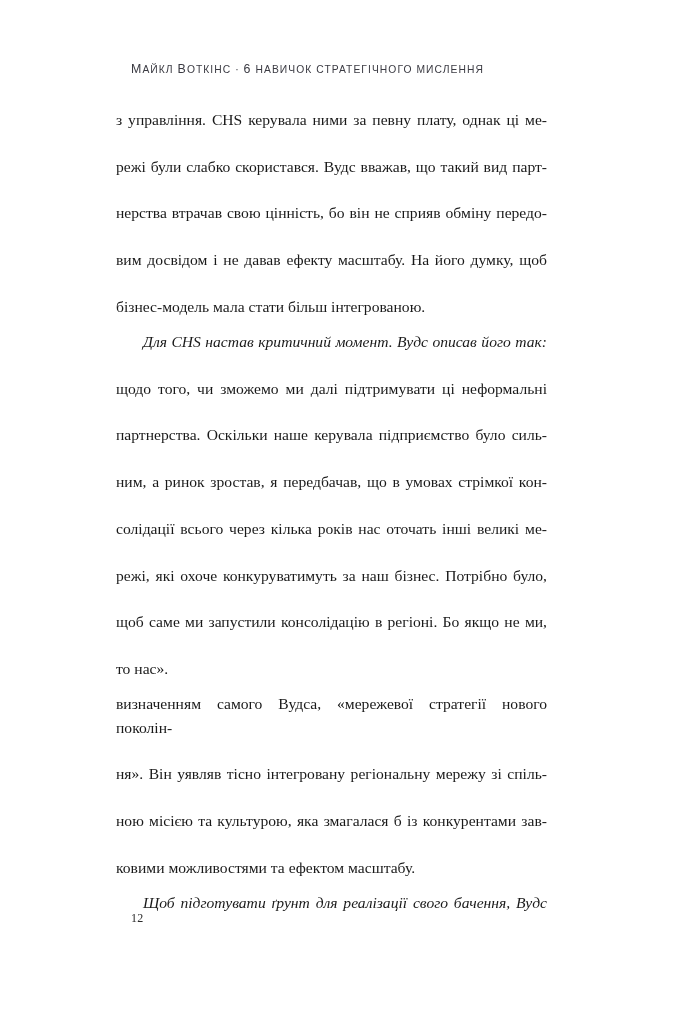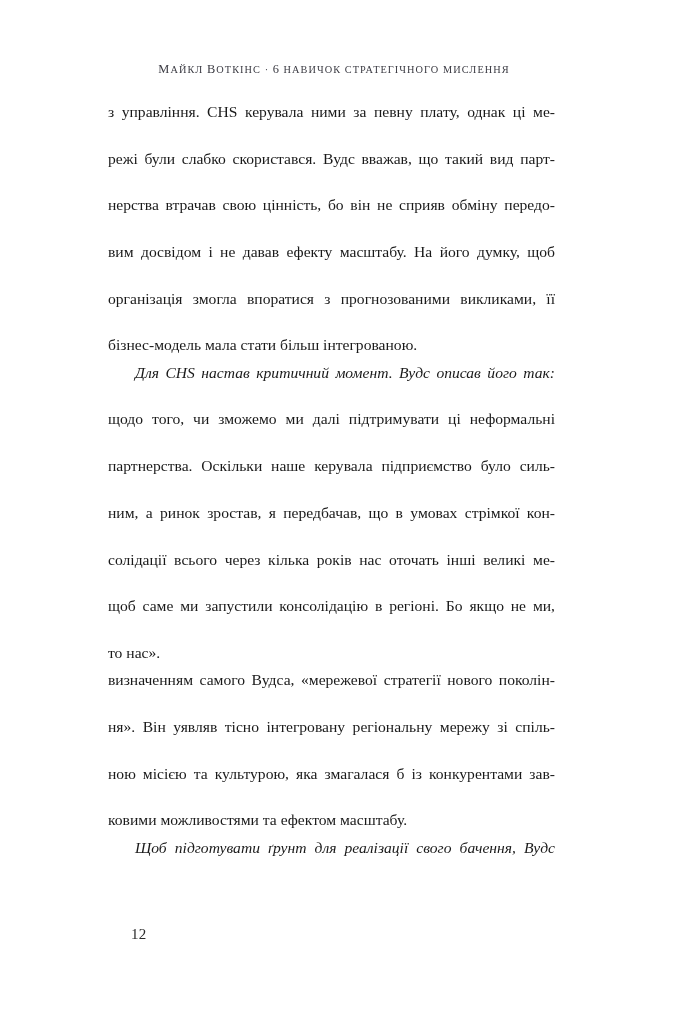--- a/index.html
+++ b/index.html
@@ -20,30 +20,29 @@
   .page {
     position: relative;
     width: 692px;
     height: 1024px;
     box-sizing: border-box;
   }
 
   
   .running-head {
     position: absolute;
-    left: 119px;
+    left: 131px;
     top: 62px;
     width: 430px;
-    font-family: Liberation Serif, serif;
+    font-family: Liberation Sans, sans-serif;
     font-size: 10.3px;
     letter-spacing: 1.05px;
     color: #3a3a42;
     text-transform: uppercase;
     white-space: nowrap;
-    text-align: center;
   }
   .running-head .rh-cap {
     font-size: 12.4px;
   }
 
   
   .textblock {
     position: absolute;
     left: 104px;
     top: 96px;
@@ -51,21 +50,21 @@
     font-size: 15.6px;
     line-height: 23.35px;
     text-align: justify;
     text-justify: inter-word;
     hyphens: manual;
     -webkit-hyphens: manual;
     word-spacing: 0px;
   }
 
   .textblock p {
-    margin: 4px;
+    margin: 12px;
     text-indent: 0;
   }
 
   
   .ln {
     display: block;
     text-align: justify;
     white-space: pre-wrap;
   }
   .ln::after {
@@ -76,48 +75,47 @@
   }
   .ln.last::after { content: none; display: none; }
   .ln.indent { text-indent: 27px; font-style: italic; }
 
   
   .folio {
     position: absolute;
     left: 131px;
     top: 911px;
     font-family: "Liberation Serif", "DejaVu Serif", serif;
-    font-size: 15px;
+    font-size: 12px;
     color: #2a2a2a;
     letter-spacing: 0.3px;
-    margin-top: 15px;
   }
 </style>
 </head>
 <body>
 
 <div class="page">
 
   <div class="running-head"><span class="rh-cap">М</span><span>а</span><span>й</span><span>к</span><span>л</span><span> </span><span class="rh-cap">В</span><span>о</span><span>т</span><span>к</span><span>і</span><span>н</span><span>с</span><span> </span><span>·</span><span> </span><span class="rh-cap">6</span><span> </span><span>н</span><span>а</span><span>в</span><span>и</span><span>ч</span><span>о</span><span>к</span><span> </span><span>с</span><span>т</span><span>р</span><span>а</span><span>т</span><span>е</span><span>г</span><span>і</span><span>ч</span><span>н</span><span>о</span><span>г</span><span>о</span><span> </span><span>м</span><span>и</span><span>с</span><span>л</span><span>е</span><span>н</span><span>н</span><span>я</span></div>
 
   <div class="textblock">
       <p>
         <span class="ln">з управління. CHS керувала ними за певну плату, однак ці ме-</span>
         <span class="ln">режі були слабко скористався. Вудс вважав, що такий вид парт-</span>
         <span class="ln">нерства втрачав свою цінність, бо він не сприяв обміну передо-</span>
         <span class="ln">вим досвідом і не давав ефекту масштабу. На його думку, щоб</span>
-        <span class="ln">організація змогла впоратися з прогнозованими викликами, її</span>
         <span class="ln last">бізнес-модель мала стати більш інтегрованою.</span>
       </p>
       <p>
         <span class="ln indent">Для CHS настав критичний момент. Вудс описав його так:</span>
         <span class="ln">щодо того, чи зможемо ми далі підтримувати ці неформальні</span>
         <span class="ln">партнерства. Оскільки наше керувала підприємство було силь-</span>
         <span class="ln">ним, а ринок зростав, я передбачав, що в умовах стрімкої кон-</span>
         <span class="ln">солідації всього через кілька років нас оточать інші великі ме-</span>
+        <span class="ln">режі, які охоче конкуруватимуть за наш бізнес. Потрібно було,</span>
         <span class="ln">щоб саме ми запустили консолідацію в регіоні. Бо якщо не ми,</span>
         <span class="ln last">то нас».</span>
       </p>
       <p>
         <span class="ln">визначенням самого Вудса, «мережевої стратегії нового поколін-</span>
         <span class="ln">ня». Він уявляв тісно інтегровану регіональну мережу зі спіль-</span>
         <span class="ln">ною місією та культурою, яка змагалася б із конкурентами зав-</span>
         <span class="ln last">ковими можливостями та ефектом масштабу.</span>
       </p>
       <p>

